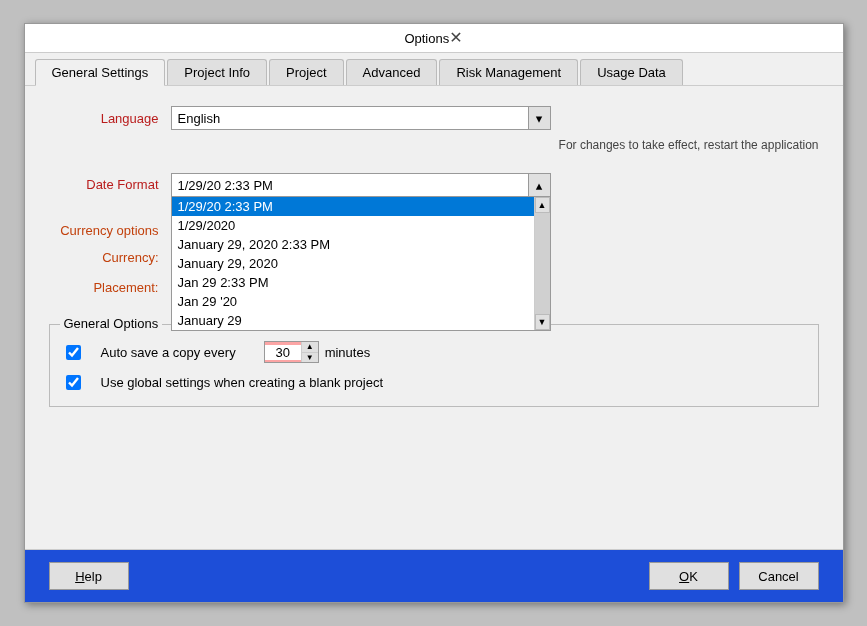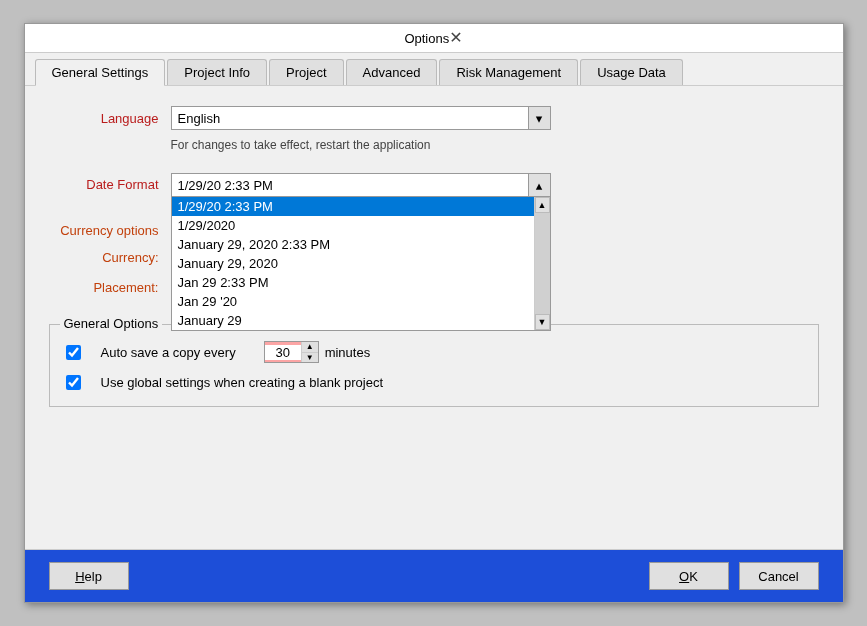--- a/index.html
+++ b/index.html
@@ -84,20 +84,21 @@
     .form-label {
       width: 110px;
       text-align: right;
       flex-shrink: 0;
       color: #b91c1c;
     }
     .form-hint {
       margin-left: 122px;
       font-size: 12px;
       color: #444;
+      text-align: right;
     }
     .combo-box {
       display: flex;
       align-items: center;
       border: 1px solid #999;
       background: #fff;
       width: 380px;
       height: 24px;
       position: relative;
     }

